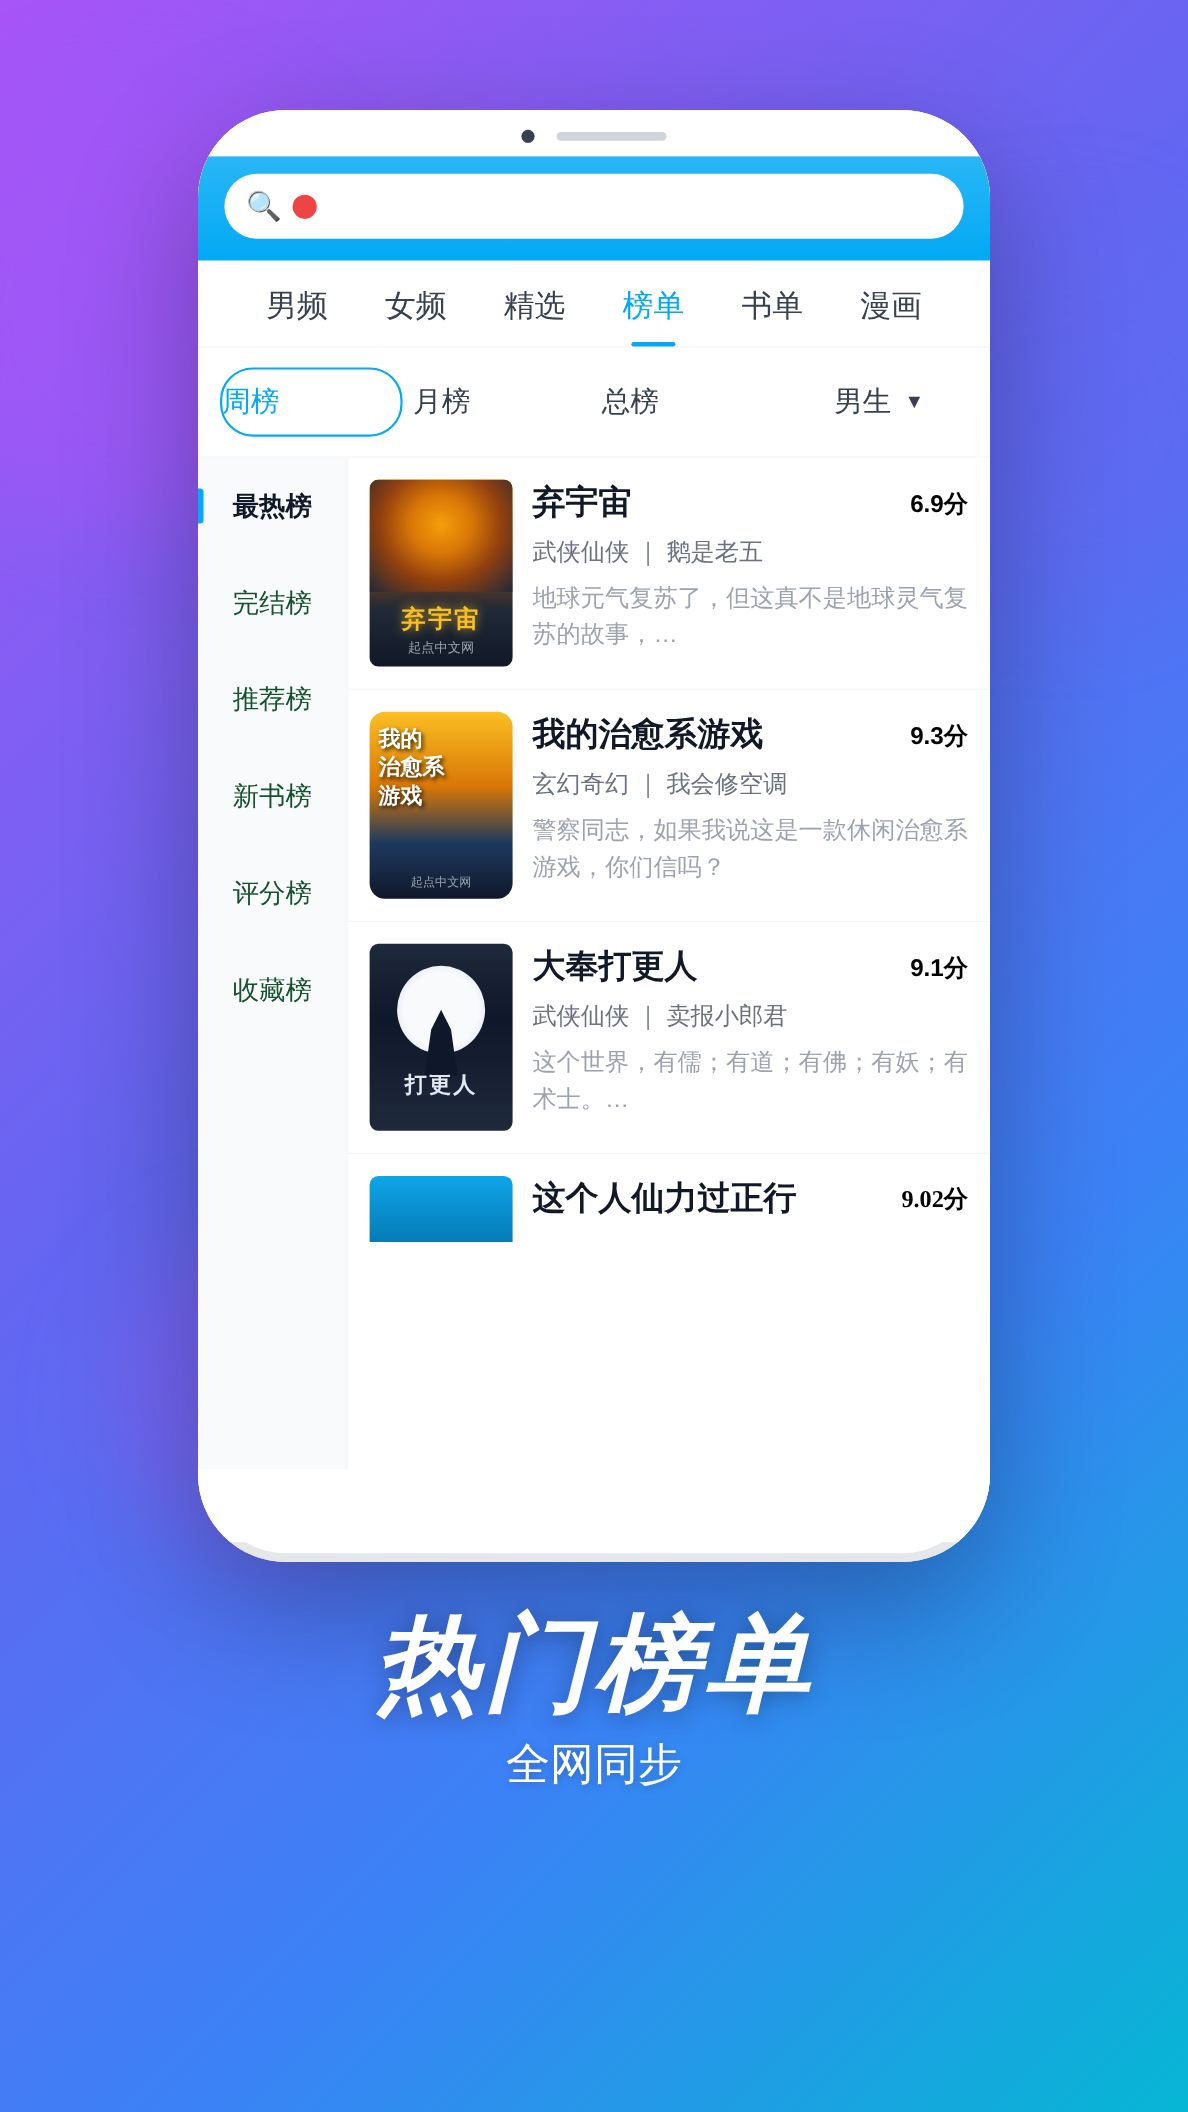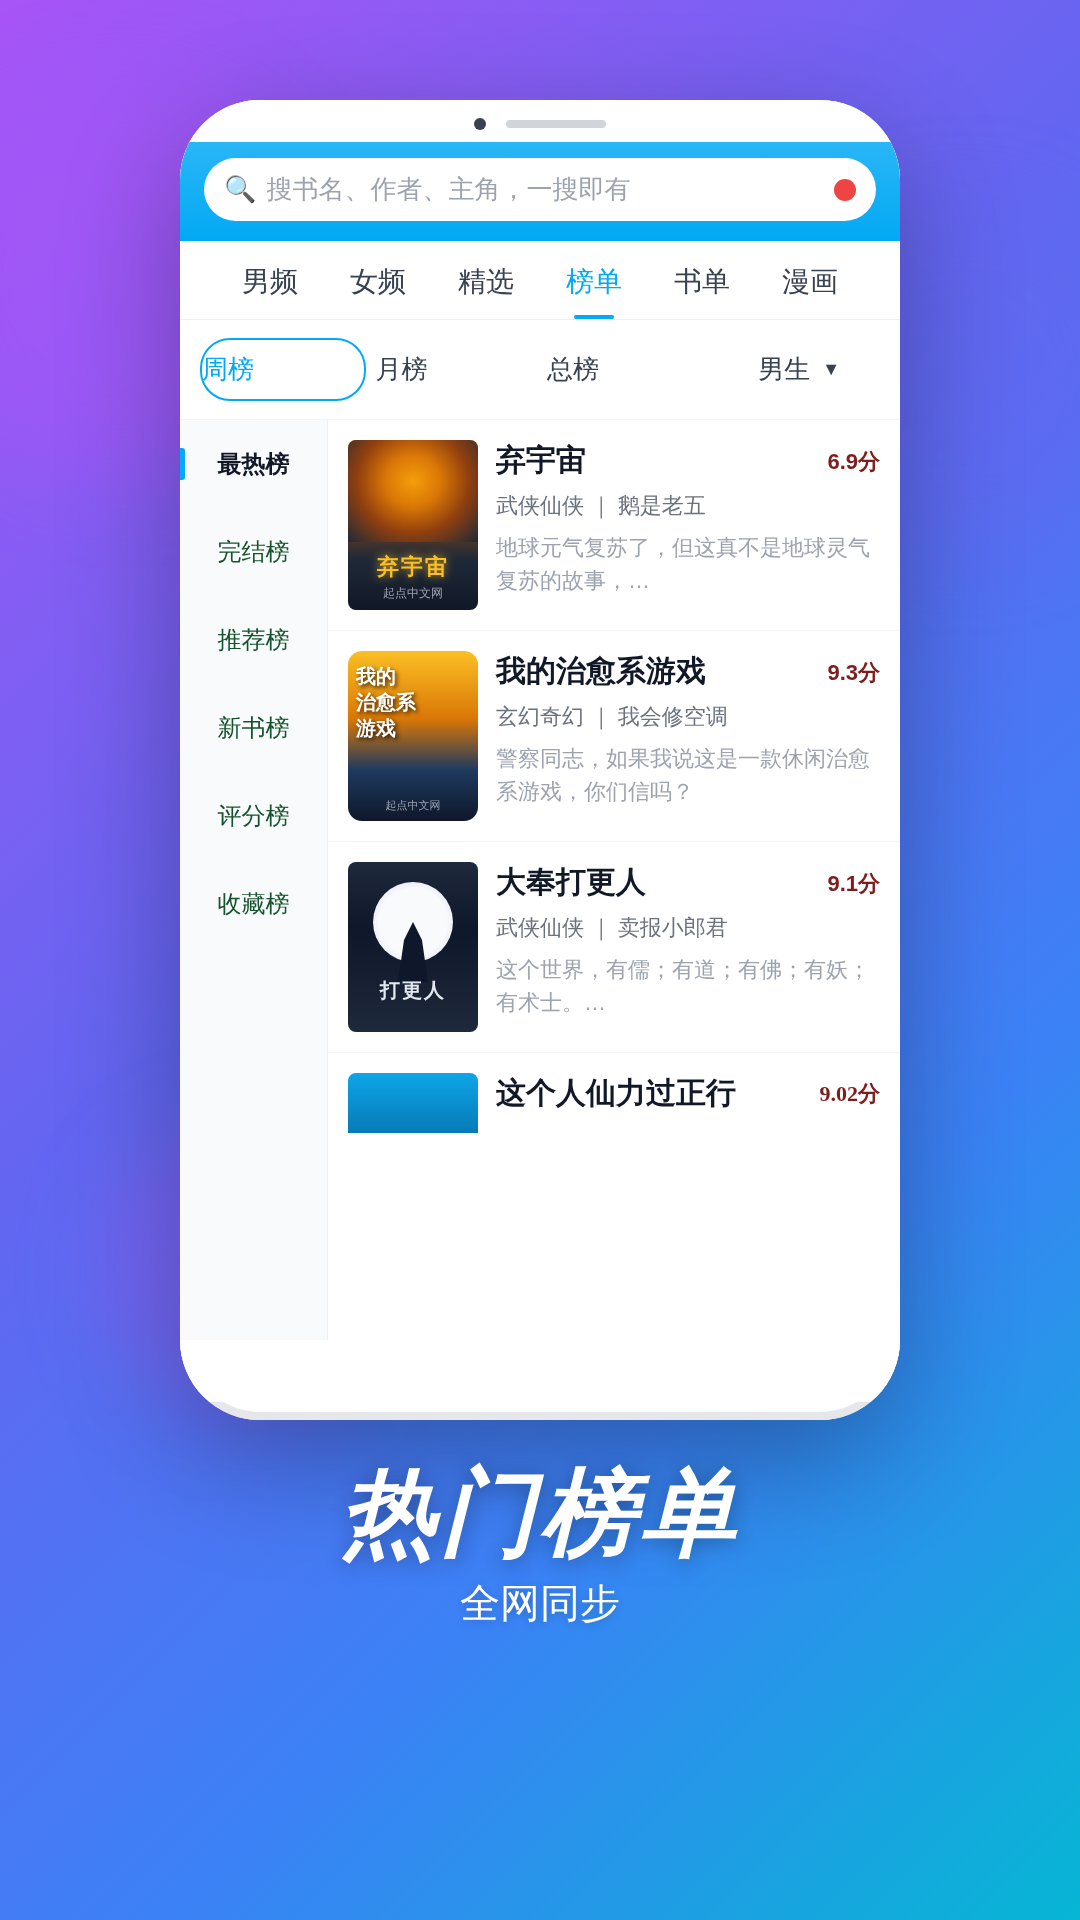--- a/index.html
+++ b/index.html
@@ -179,21 +179,21 @@
 
     
     .main-layout {
       display: flex;
       height: 920px;
       overflow: hidden;
     }
 
     
     .sidebar {
-      width: 148px;
+      width: 136px;
       background: #f9fafb;
       border-right: 1px solid #f0f0f0;
       display: flex;
       flex-direction: column;
     }
     .sidebar-item {
       padding: 28px 0;
       text-align: center;
       font-size: 24px;
       color: #14532d;
@@ -340,21 +340,21 @@
       justify-content: space-between;
       align-items: center;
     }
     .book-title {
       font-size: 30px;
       font-weight: 600;
       color: #111827;
     }
     .book-score {
       font-size: 26px;
-      color: #7f1d1d;
+      color: #000000;
       font-weight: 600;
       text-align: center;
     }
     .book-score span {
       font-size: 22px;
     }
     .book-meta {
       font-size: 22px;
       color: #6b7280;
     }
@@ -424,21 +424,20 @@
   <div class="phone-top-bar">
     <div class="phone-camera"></div>
     <div class="phone-speaker"></div>
   </div>
 
   <div class="app-content">
 
     <div class="search-bar-container">
       <div class="search-bar">
         <span class="search-icon">🔍</span>
-        <span class="search-placeholder">搜书名、作者、主角，一搜即有</span>
         <div class="search-dot"></div>
       </div>
     </div>
 
     <div class="nav-tabs">
       <div class="nav-tab">男频</div>
       <div class="nav-tab">女频</div>
       <div class="nav-tab">精选</div>
       <div class="nav-tab active">榜单</div>
       <div class="nav-tab">书单</div>

